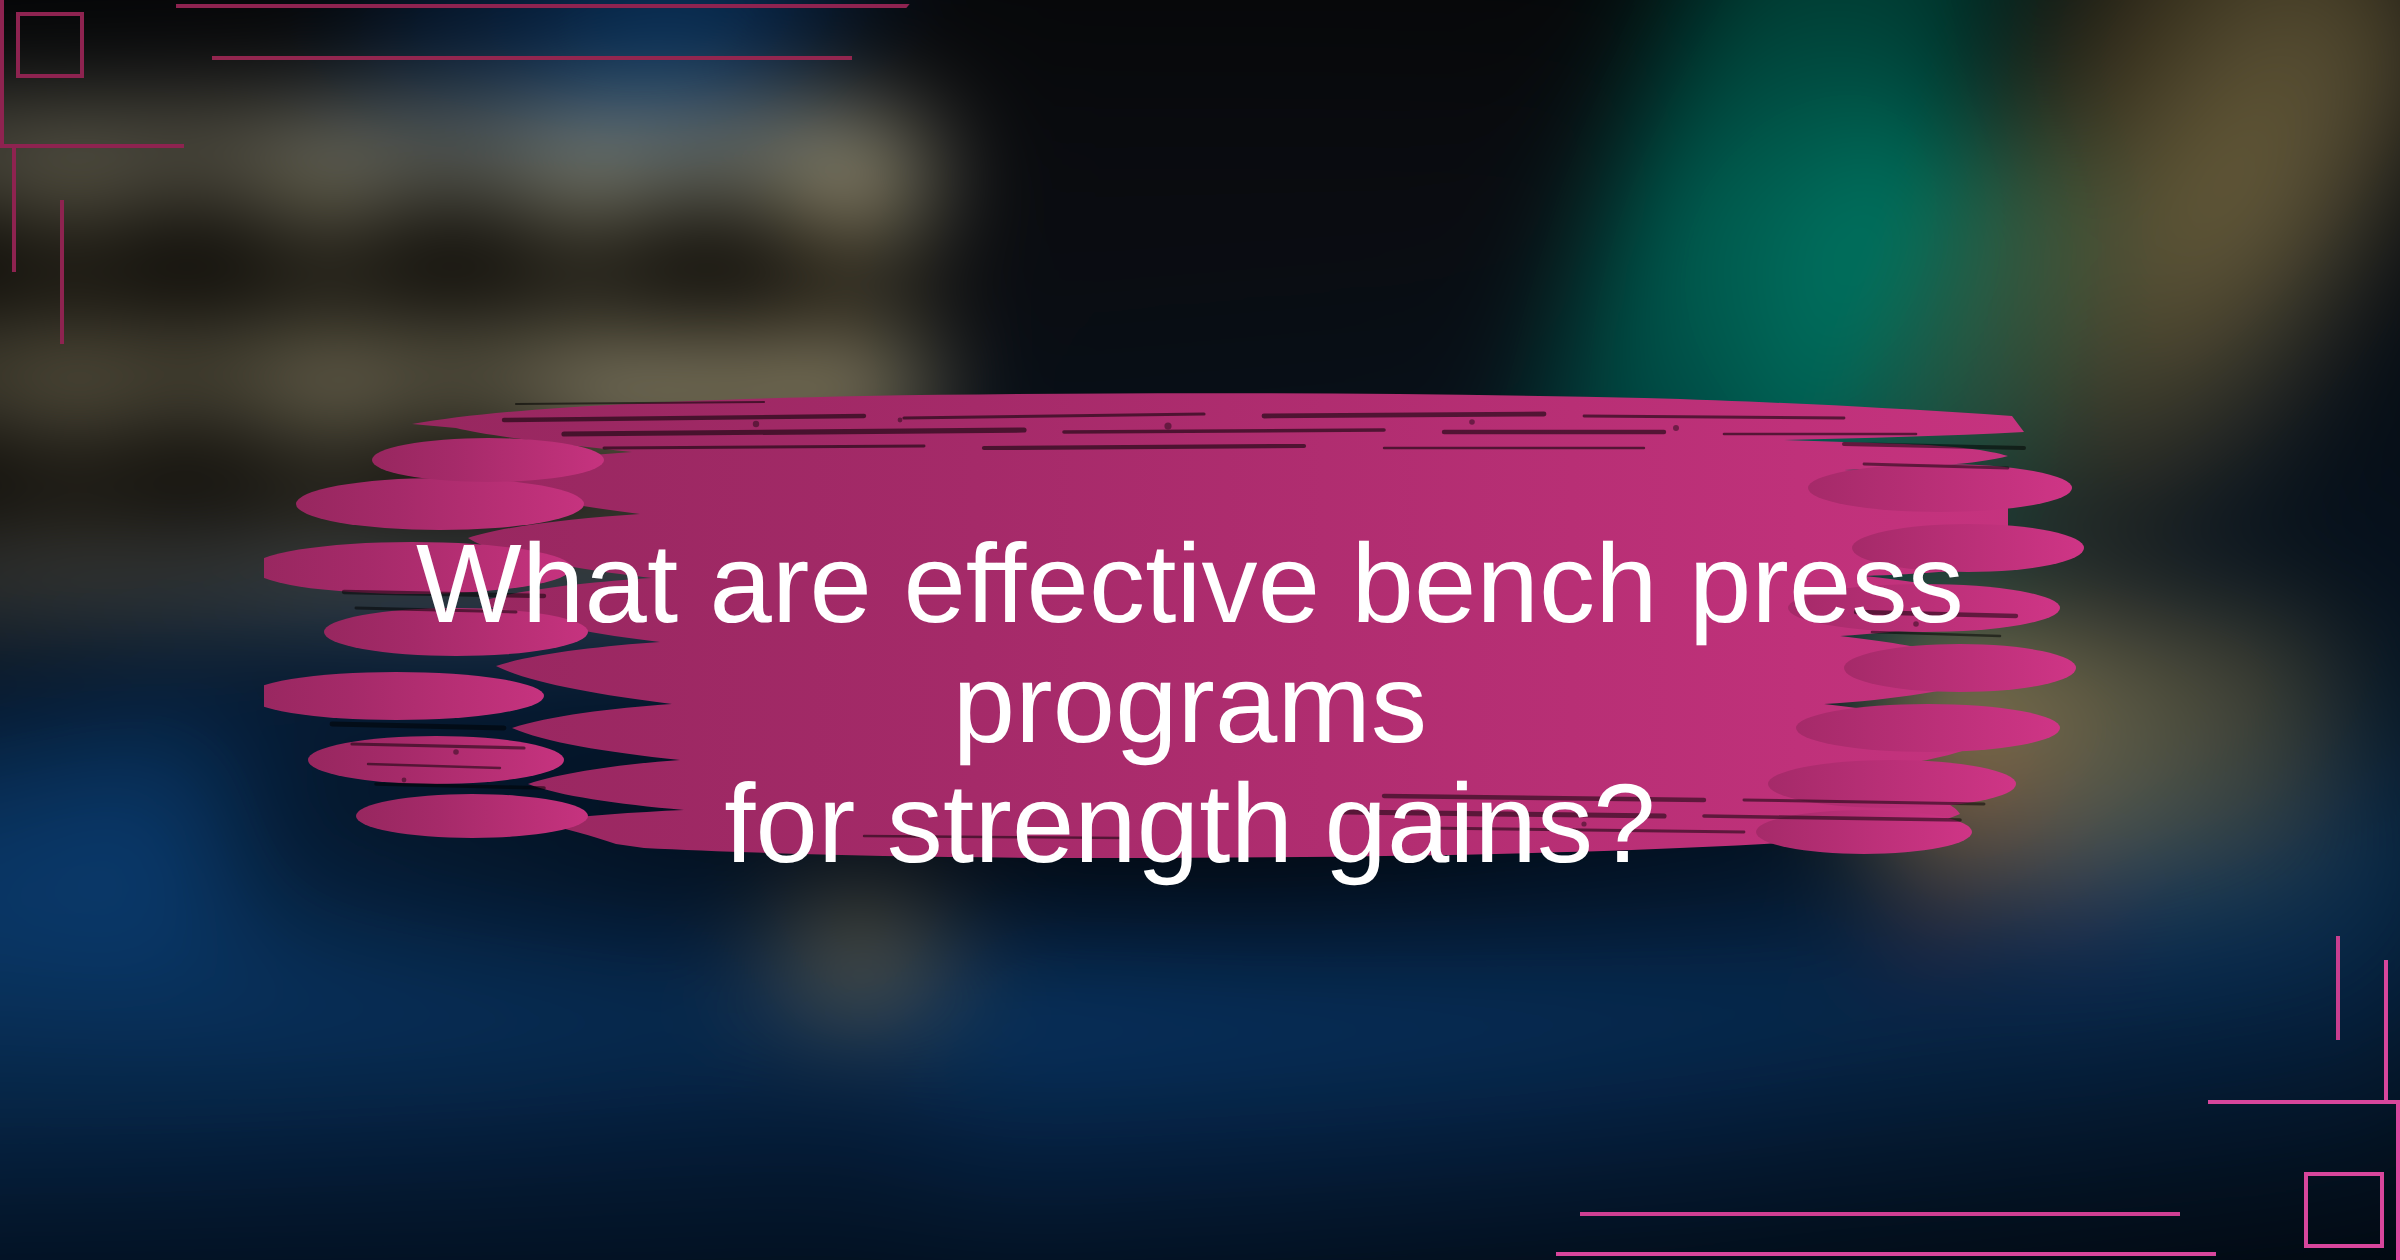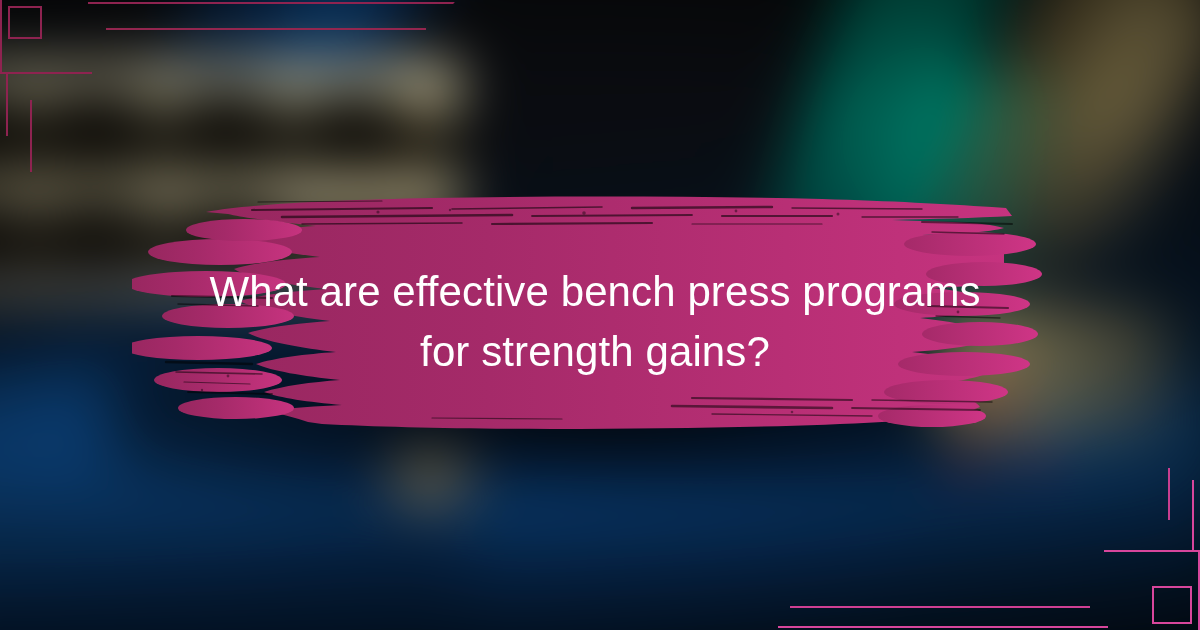--- a/index.html
+++ b/index.html
@@ -152,21 +152,21 @@
   #brush-svg { width:100%; height:100%; display:block; }
 
   
   #headline {
     position:absolute;
     left:150px; top:262px;
     width:890px;
     text-align:center;
     color:#ffffff;
     font-family:"Liberation Sans", sans-serif;
-    font-size:42px;
+    font-size:56px;
     font-weight:400;
     line-height:60px;
     letter-spacing:.1px;
     white-space:pre-line;
   }
 
   
   .corner { position:absolute; }
 
   

